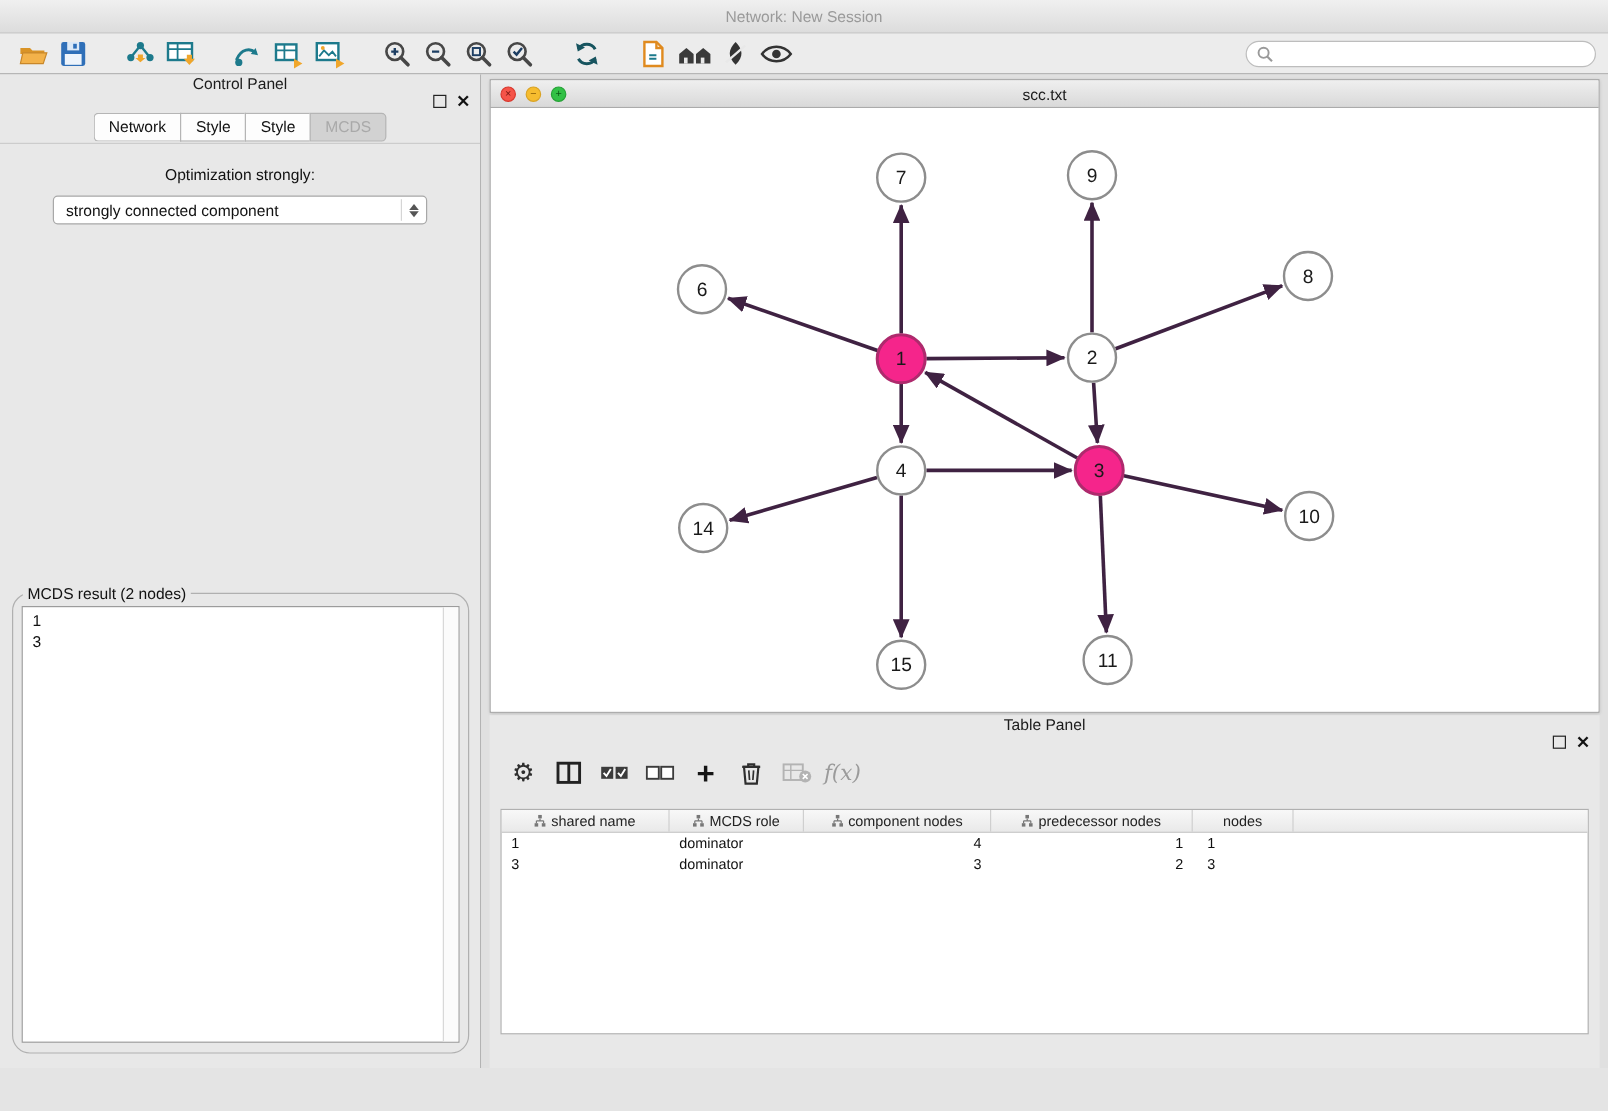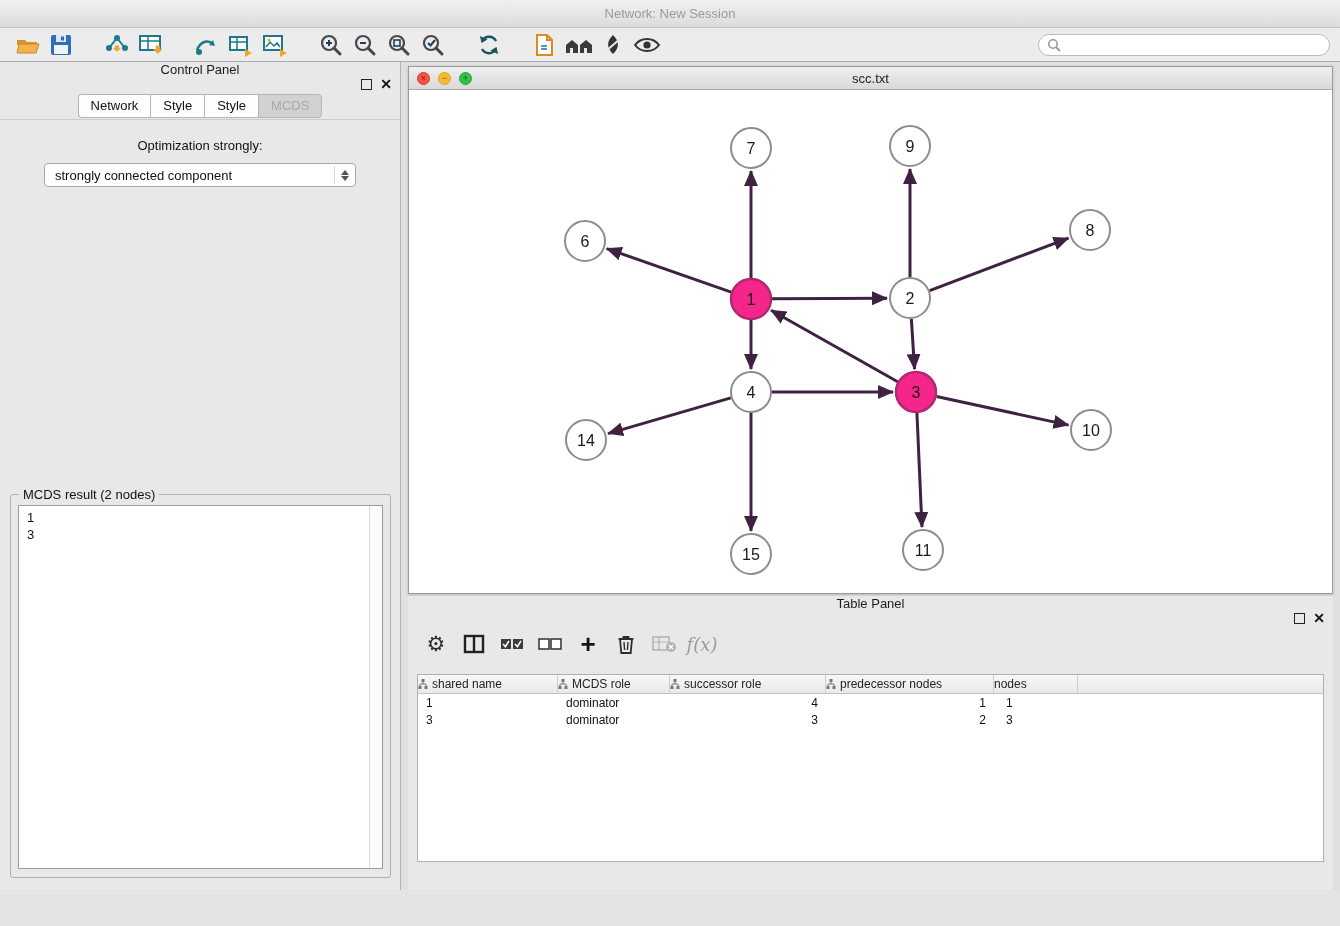--- a/index.html
+++ b/index.html
@@ -44,21 +44,21 @@
     display:flex; align-items:center; padding:0 6px 0 10px; }
   .dropdown .dval { font-size:13px; color:#111; }
   .dropdown .stepper { margin-left:auto; display:flex; flex-direction:column; align-items:center; gap:1px; padding-left:6px; border-left:1px solid #d5d5d5; height:18px; justify-content:center; }
   .tri-up { width:0; height:0; border-left:4px solid transparent; border-right:4px solid transparent; border-bottom:5px solid #555; }
   .tri-dn { width:0; height:0; border-left:4px solid transparent; border-right:4px solid transparent; border-top:5px solid #555; }
   .cp-buttons { margin-top:12px; display:flex; justify-content:center; gap:14px; }
   .pushbtn { font-size:13px; font-family:"Liberation Sans",sans-serif; color:#111; background:linear-gradient(#ffffff,#f1f1f1);
     border:1px solid #a8a8a8; border-radius:4px; padding:3px 14px; }
 
   .result-group { position:absolute; left:10px; top:432px; width:381px; height:384px;
-    border:1px solid #b0b0b0; border-radius:3px; }
+    border:1px solid #b0b0b0; border-radius:15px; }
   .result-legend { position:absolute; top:-8px; left:8px; background:#e8e8e8; padding:0 4px; font-size:13px; color:#111; }
   .result-inner { position:absolute; left:7px; right:7px; top:10px; bottom:8px; background:#fff; border:1px solid #9c9c9c; overflow:hidden; }
   .result-lines { padding:3px 8px; font-size:13px; color:#111; line-height:17px; }
   .result-scroll { position:absolute; top:0; bottom:0; right:0; width:13px; background:#fbfbfb; border-left:1px solid #d8d8d8; }
 
   
   .workspace { position:absolute; left:401px; top:62px; width:939px; height:828px; background:#e0e0e0; }
 
   .network-window { position:absolute; left:7px; top:4px; width:925px; height:528px;
     background:#fff; border:1px solid #9b9b9b; box-shadow:0 1px 3px rgba(0,0,0,.18); }
@@ -76,21 +76,21 @@
   
   .table-panel { position:absolute; left:7px; top:534px; width:925px; height:294px; background:#e8e8e8; }
   .tp-toolbar { height:44px; display:flex; align-items:center; gap:6px; padding:0 0 0 12px; }
   .tpbtn { width:32px; height:32px; display:flex; align-items:center; justify-content:center; background:transparent; border:none; }
   .gear-glyph { font-size:21px; color:#2e2e2e; font-family:"DejaVu Sans",sans-serif; }
   .plus-glyph { font-size:26px; font-weight:bold; color:#151515; line-height:1; font-family:"Liberation Sans",sans-serif; }
   .fx-glyph { font-size:18px; color:#9b9b9b; font-style:italic; font-family:"DejaVu Serif",serif; }
 
   .ntable { position:absolute; left:9px; top:78px; width:907px; height:188px; background:#fff; border:1px solid #b0b0b0; overflow:hidden; }
   .thead { display:flex; height:19px; background:linear-gradient(#f8f8f8,#e9e9e9); border-bottom:1px solid #c3c3c3; }
-  .th { display:flex; align-items:center; gap:4px; font-size:12px; color:#222; border-right:1px solid #cfcfcf; }
+  .th { display:flex; align-items:center; justify-content:center; gap:4px; font-size:12px; color:#222; border-right:1px solid #cfcfcf; }
   .trow { display:flex; height:17px; align-items:center; }
   .tcell { font-size:12px; color:#111; padding:0 8px; overflow:hidden; white-space:nowrap; }
   .c0 { width:140px; } .c1 { width:112px; } .c2 { width:156px; } .c3 { width:168px; } .c4 { width:84px; } .cfill { flex:1; border-right:none; }
   .trow .c2, .trow .c3 { text-align:right; }
   .trow .c4 { padding-left:12px; }
 
   .tp-tabs { position:absolute; left:0; right:0; top:271px; display:flex; justify-content:center; }
   .tp-tab { font-size:12.5px; padding:3px 11px 4px; background:#fdfdfd; border:1px solid #b5b5b5; border-right:none; color:#111; font-family:"Liberation Sans",sans-serif; }
   .tp-tab:first-child { border-top-left-radius:4px; border-bottom-left-radius:4px; }
   .tp-tab:last-child { border-right:1px solid #b5b5b5; border-top-right-radius:4px; border-bottom-right-radius:4px; }
@@ -463,21 +463,21 @@
               </svg>
             <span>MCDS role</span>
           </div>
           <div class="th c2">
             <svg width="10" height="10">
                 <rect x="3.5" y="0" width="3" height="3" fill="#777"></rect>
                 <path d="M5 3 v2 M2 5 h6 M2 5 v2 M8 5 v2" stroke="#777" stroke-width="1" fill="none"></path>
                 <rect x="0.5" y="7" width="3" height="3" fill="#777"></rect>
                 <rect x="6.5" y="7" width="3" height="3" fill="#777"></rect>
               </svg>
-            <span>successor role</span>
+            <span>component nodes</span>
           </div>
           <div class="th c3">
             <svg width="10" height="10">
                 <rect x="3.5" y="0" width="3" height="3" fill="#777"></rect>
                 <path d="M5 3 v2 M2 5 h6 M2 5 v2 M8 5 v2" stroke="#777" stroke-width="1" fill="none"></path>
                 <rect x="0.5" y="7" width="3" height="3" fill="#777"></rect>
                 <rect x="6.5" y="7" width="3" height="3" fill="#777"></rect>
               </svg>
             <span>predecessor nodes</span>
           </div>

